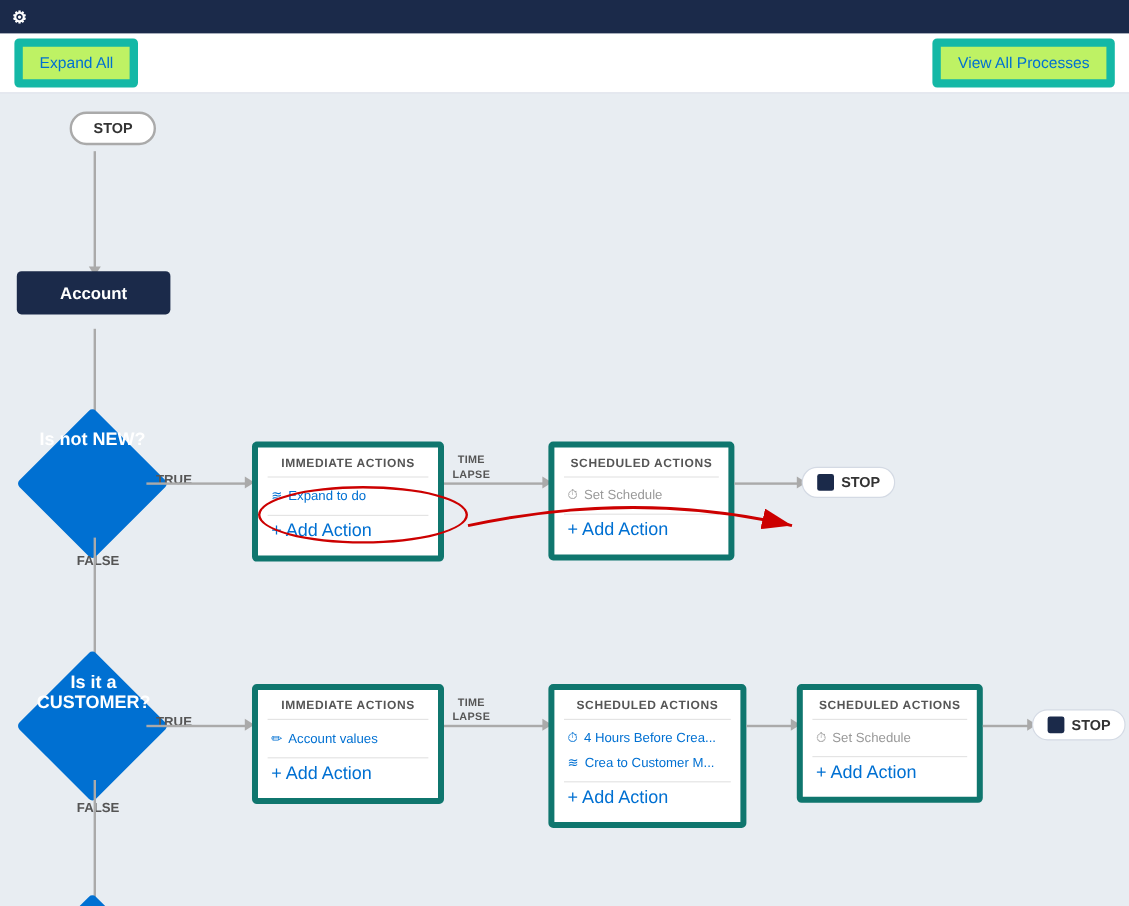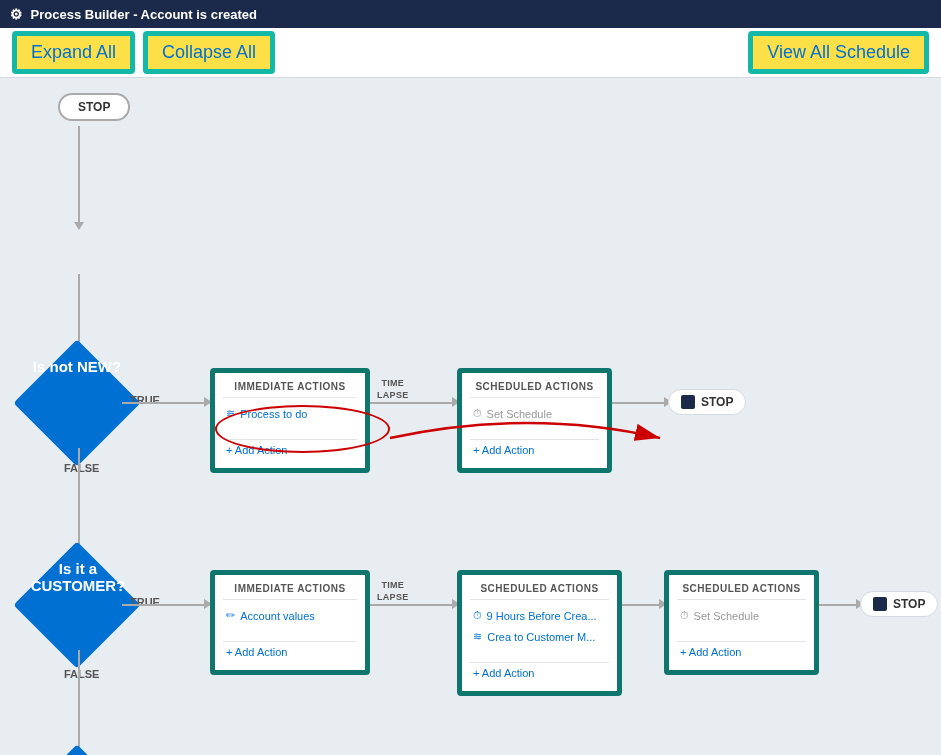--- a/index.html
+++ b/index.html
@@ -23,26 +23,26 @@
       background: white;
       display: flex;
       align-items: center;
       padding: 8px 12px;
       border-bottom: 1px solid #d4dae4;
       height: 50px;
       justify-content: space-between;
     }
     .toolbar-left { display: flex; gap: 8px; }
     .toolbar-btn {
-      border: 5px solid #14b8a6;
-      background: #fde047;
+      border: 7px solid #14b8a6;
+      background: #bef264;
       color: #0070d2;
       border-radius: 4px;
       padding: 6px 14px;
-      font-size: 18px;
+      font-size: 13px;
       cursor: pointer;
     }
 
     
     .canvas {
       background: #e8edf2;
       position: relative;
       width: 941px;
       height: 677px;
       overflow: hidden;
@@ -124,26 +124,26 @@
       padding: 4px 3px;
       cursor: pointer;
     }
     .action-item-gray {
       color: #999;
     }
     .add-action {
       display: flex;
       align-items: center;
       gap: 4px;
-      font-size: 11px;
+      font-size: 15px;
       color: #0070d2;
       padding: 4px 3px;
       cursor: pointer;
       border-top: 1px solid #e4e4e4;
-      margin-top: 15px;
+      margin-top: 5px;
     }
 
     
     .stop-btn {
       position: absolute;
       background: white;
       border: 1px solid #d4dae4;
       border-radius: 20px;
       display: flex;
       align-items: center;
@@ -219,40 +219,41 @@
       text-align: center;
       letter-spacing: 0.3px;
       line-height: 1.3;
     }
   </style>
 </head>
 <body>
 
 <div class="title-bar">
   <span class="gear-icon">⚙</span>
-  <span>Process Builder - Account is created</span>
 </div>
 
 <div class="toolbar">
   <div class="toolbar-left">
     <button class="toolbar-btn">Expand All</button>
-    <button class="toolbar-btn">Collapse All</button>
-  </div>
-  <button class="toolbar-btn">View All Schedule</button>
+  </div>
+  <button class="toolbar-btn">View All Processes</button>
 </div>
 
 <div class="canvas">
 
   <div class="node-start">
     <span>STOP</span>
   </div>
 
   <div class="connector connector-v" style="top:48px; left:78px; height:100px;"></div>
   <div class="arrow-down" style="top:144px; left:74px;"></div>
 
+  <div class="account-block">
+    <span>Account</span>
+  </div>
 
   <div class="connector connector-v" style="top:196px; left:78px; height:80px;"></div>
   <div class="arrow-down" style="top:272px; left:74px;"></div>
 
   <div class="diamond" style="top:280px; left:32px;"></div>
   <div class="diamond-label" style="top:280px; left:15px; width:124px; height:90px;">
     <span>Is not NEW?</span>
   </div>
 
   <div class="label-true" style="top:316px; left:130px;">
@@ -266,21 +267,21 @@
     <span>FALSE</span>
   </div>
 
   <div class="connector connector-v" style="top:370px; left:78px; height:110px;"></div>
   <div class="arrow-down" style="top:476px; left:74px;"></div>
 
   <div class="action-box" style="top:290px; left:210px; width:160px;">
     <div class="action-box-title">IMMEDIATE ACTIONS</div>
     <div class="action-item">
       <span style="color:#0070d2; font-size:11px;">≋</span>
-      <span>Process to do</span>
+      <span>Expand to do</span>
     </div>
     <div class="add-action">+ Add Action</div>
   </div>
 
   <div class="time-lapse-label" style="top:300px; left:377px;">TIME<br>LAPSE</div>
   <div class="connector connector-h" style="top:324px; left:370px; width:85px;"></div>
   <div class="arrow-right" style="top:319px; left:452px;"></div>
 
   <div class="action-box" style="top:290px; left:457px; width:155px;">
     <div class="action-box-title">SCHEDULED ACTIONS</div>
@@ -337,21 +338,21 @@
   </div>
 
   <div class="time-lapse-label" style="top:502px; left:377px;">TIME<br>LAPSE</div>
   <div class="connector connector-h" style="top:526px; left:370px; width:85px;"></div>
   <div class="arrow-right" style="top:521px; left:452px;"></div>
 
   <div class="action-box" style="top:492px; left:457px; width:165px;">
     <div class="action-box-title">SCHEDULED ACTIONS</div>
     <div class="action-item">
       <span style="font-size:11px; color:#0070d2;">⏱</span>
-      <span>9 Hours Before Crea...</span>
+      <span>4 Hours Before Crea...</span>
     </div>
     <div class="action-item">
       <span style="font-size:11px; color:#0070d2;">≋</span>
       <span>Crea to Customer M...</span>
     </div>
     <div class="add-action">+ Add Action</div>
   </div>
 
   <div class="connector connector-h" style="top:526px; left:622px; width:40px;"></div>
   <div class="arrow-right" style="top:521px; left:659px;"></div>

